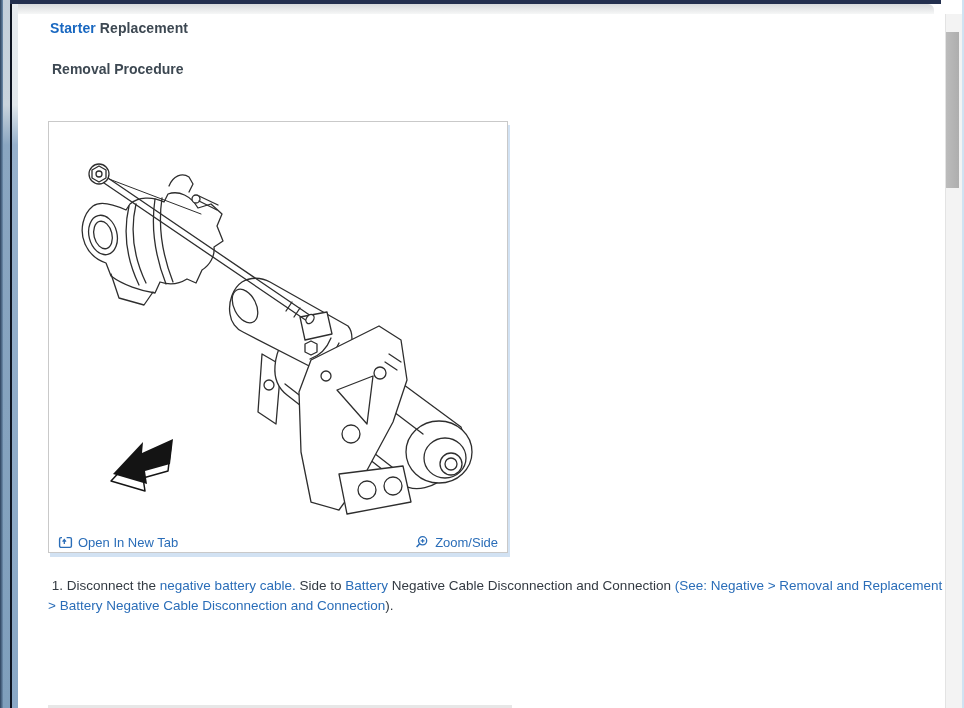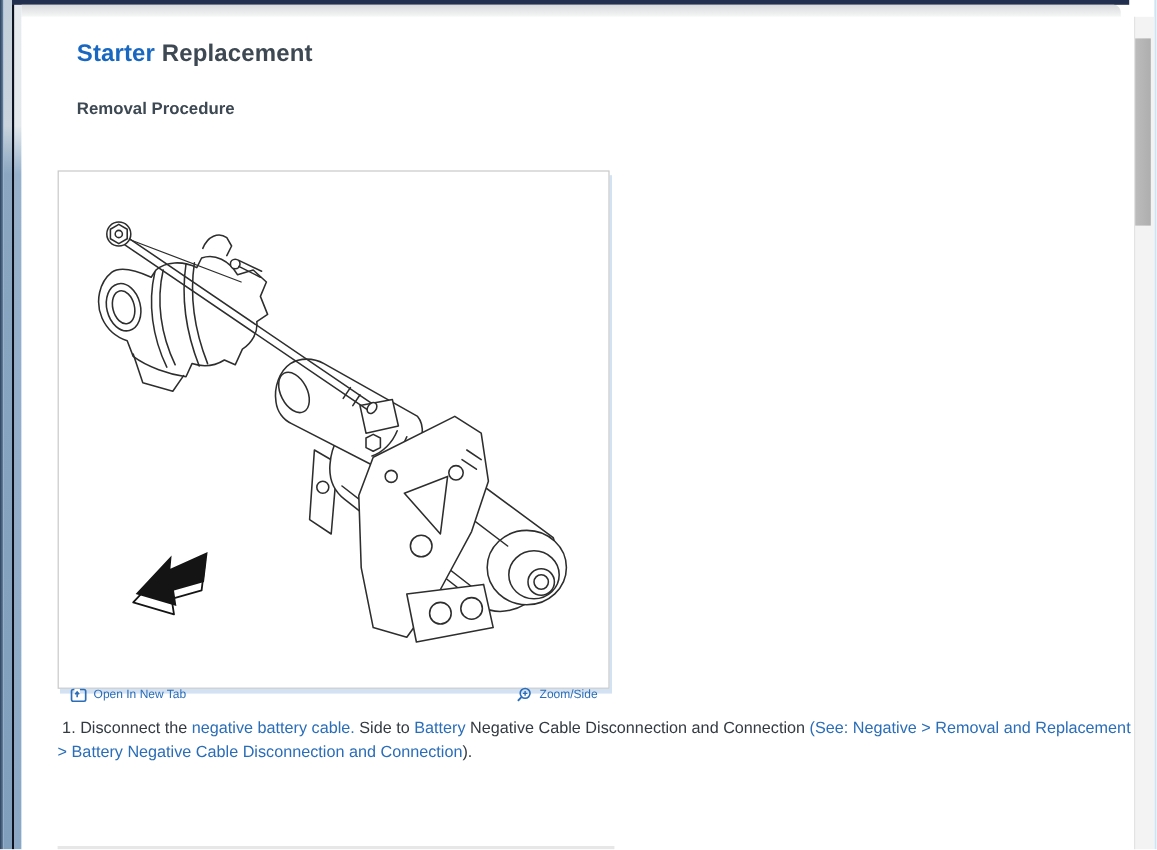--- a/index.html
+++ b/index.html
@@ -27,29 +27,29 @@
   .topband{position:absolute;left:18px;top:4px;width:916px;height:10px;
     background:linear-gradient(180deg,#d7d9db,#f6f7f7);border-top-right-radius:6px;}
   
   .edge-blue{position:absolute;right:0;top:0;width:2px;height:708px;background:#cfe3f2;}
   .scroll-track{position:absolute;right:2px;top:14px;width:16px;bottom:0;background:#f3f3f3;border-left:1px solid #e3e3e3;}
   .scroll-thumb{position:absolute;right:3px;top:18px;width:13px;height:156px;
     background:linear-gradient(90deg,#bcbcbc,#aeaeae);}
   
   .content{position:absolute;left:18px;top:14px;right:20px;bottom:0;background:#fff;
     padding:4px 0 0 30px;box-sizing:border-box;}
-  .page-title{margin:16px;font-size:20px;font-weight:bold;color:var(--heading-dark);letter-spacing:.1px;}
+  .page-title{margin:2px;font-size:14px;font-weight:bold;color:var(--heading-dark);letter-spacing:.1px;}
   .page-title .t-blue{color:var(--title-blue);}
-  .section-heading{margin:25px 16px 0;font-size:14px;font-weight:bold;color:var(--heading-dark);}
+  .section-heading{margin:25px 4px 0;font-size:14px;font-weight:bold;color:var(--heading-dark);}
   
   .figure{position:relative;margin-top:44px;width:458px;height:430px;border:1px solid var(--box-border);
     background:#fff;box-shadow:2px 4px 0 var(--box-shadow-blue);display:flex;flex-direction:column;}
   .diagram{flex:0 0 auto;display:block;}
-  .fig-footer{height:30px;display:flex;align-items:flex-start;justify-content:space-between;
-    padding:0 9px;font-size:10px;color:var(--link-blue);margin-top:31px;}
+  .fig-footer{height:30px;display:flex;align-items:flex-end;justify-content:space-between;
+    padding:0 9px;font-size:13px;color:var(--link-blue);}
   .fig-link{display:flex;align-items:center;gap:5px;cursor:pointer;white-space:nowrap;}
   .fig-link svg{display:block;}
   
   .steps{margin-top:23px;width:902px;font-size:13.5px;line-height:20px;color:var(--body-text);}
   .step{margin:0;white-space:pre-wrap;}
   .lnk{color:var(--link-blue);cursor:pointer;text-align:right;}
   .bottom-bar{position:absolute;left:48px;bottom:0;width:464px;height:3px;background:#e7e7e7;}
 </style>
 </head>
 <body>

